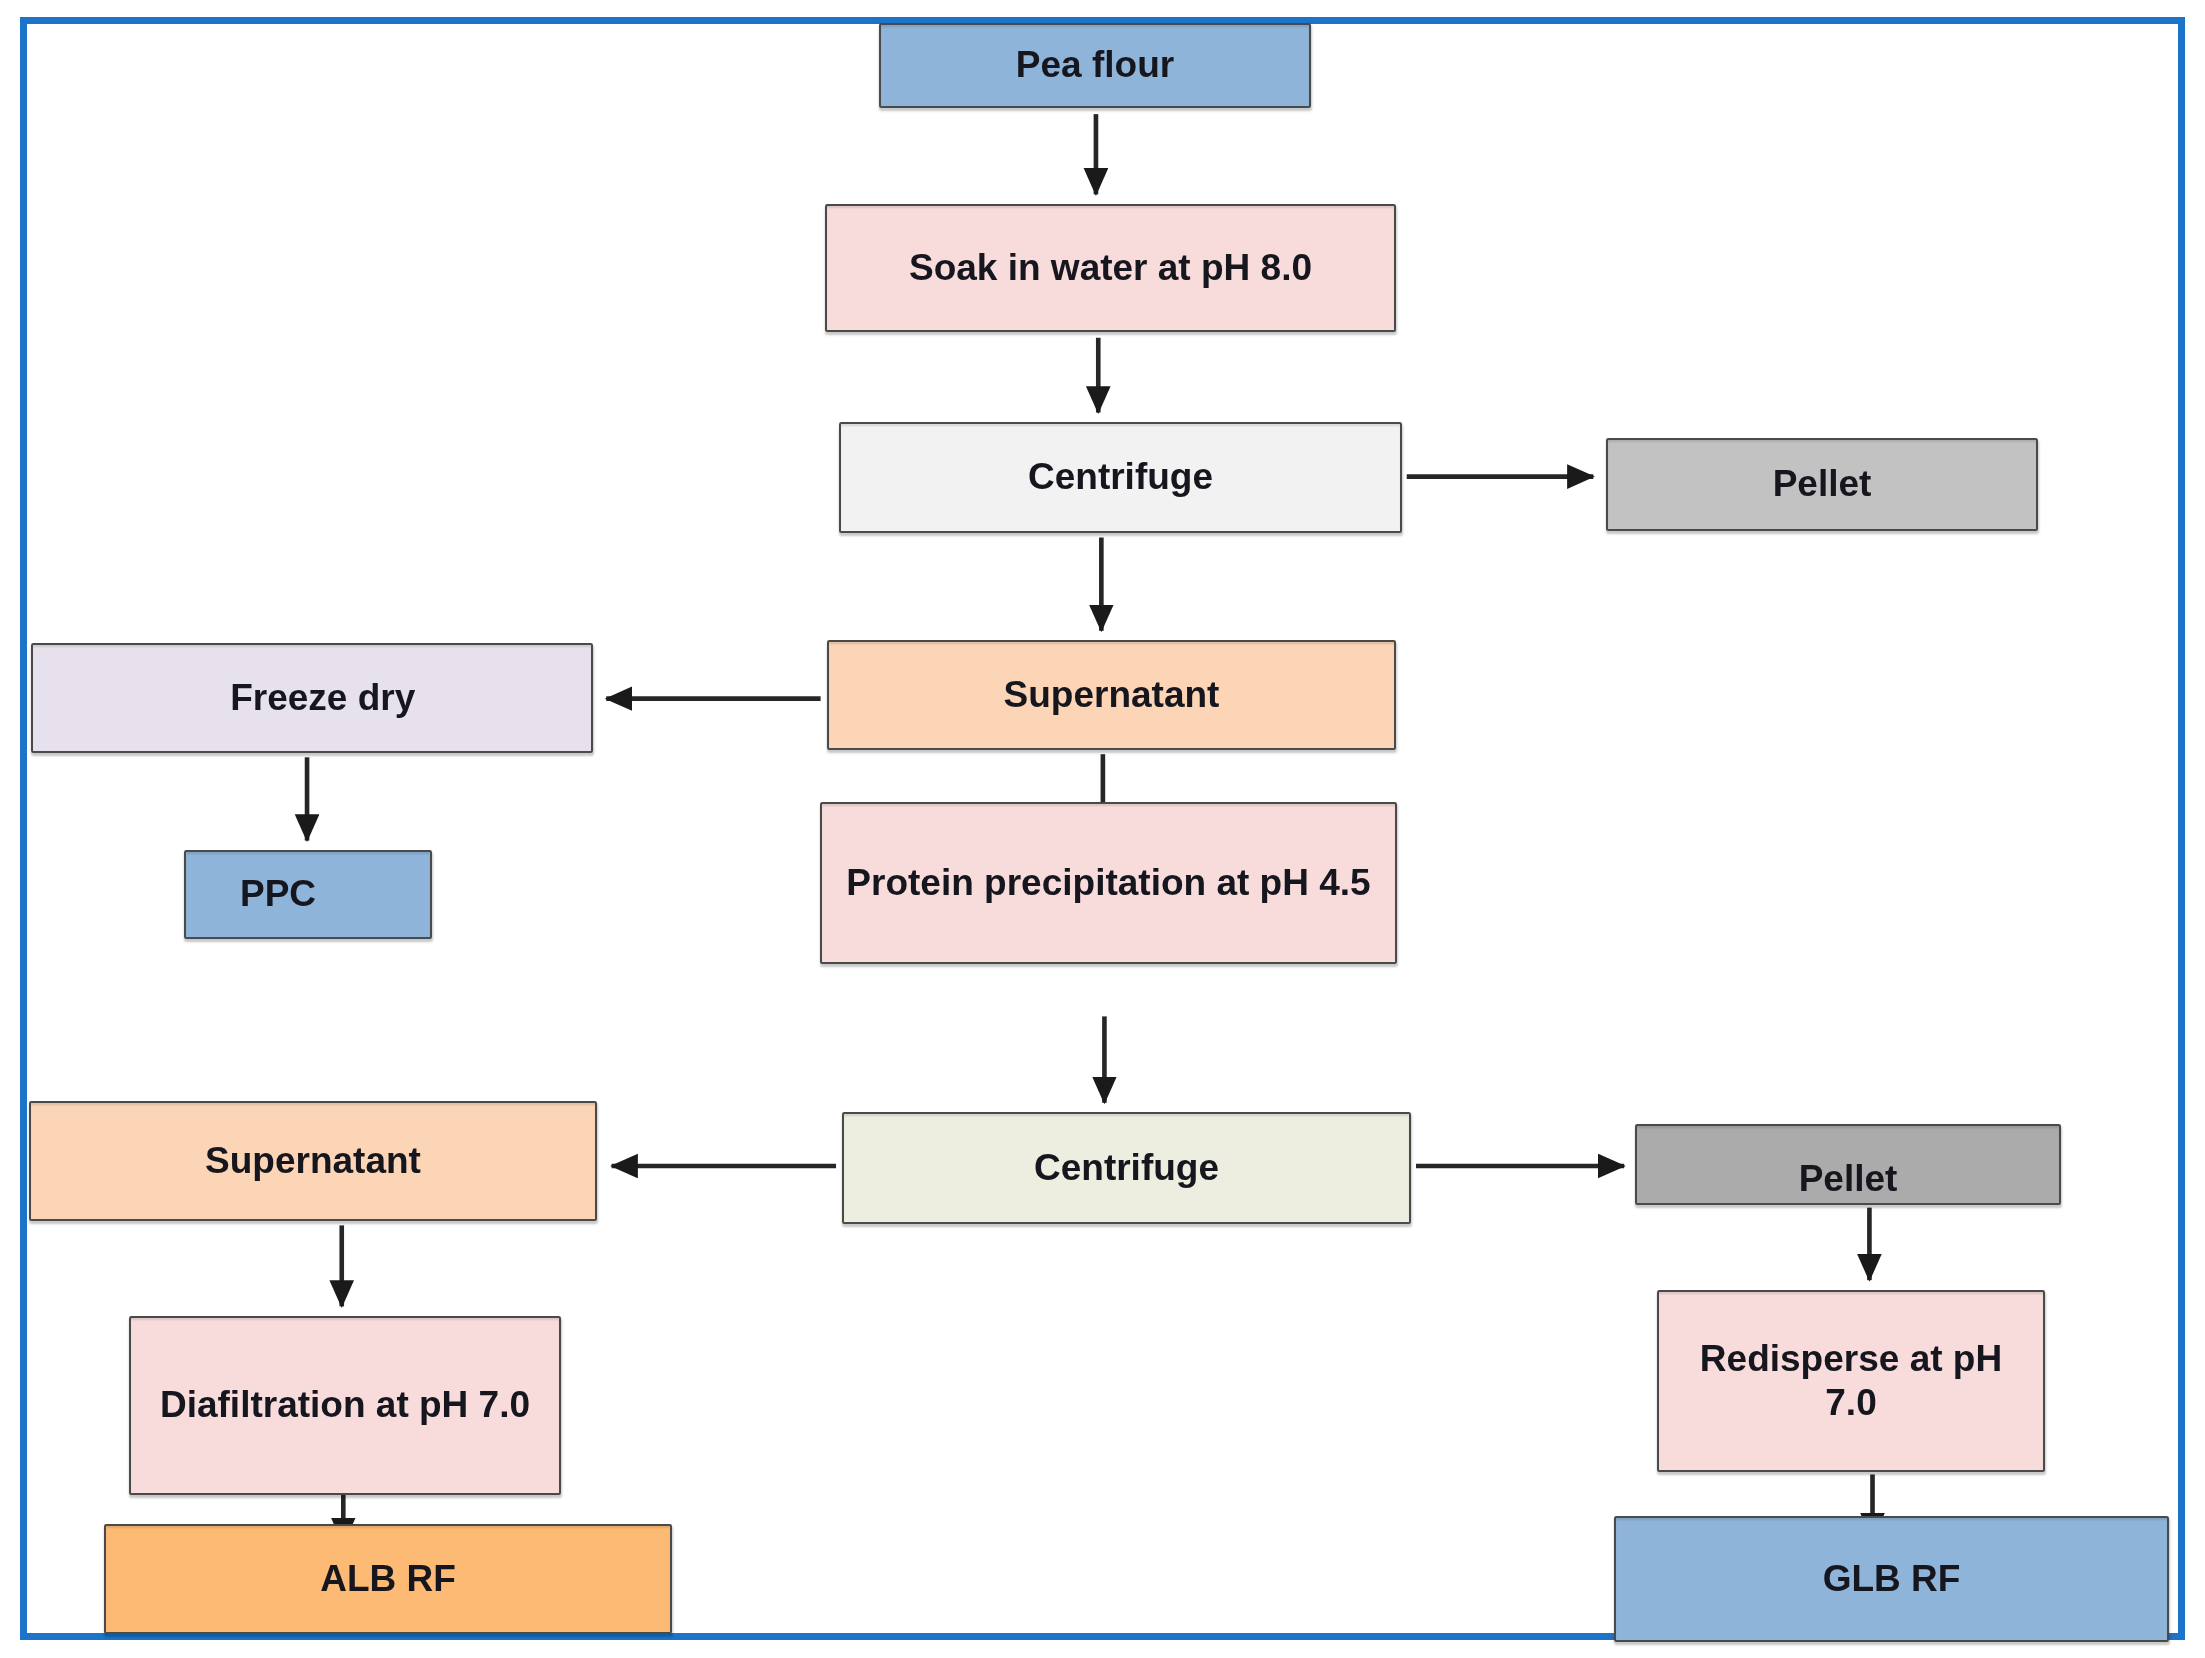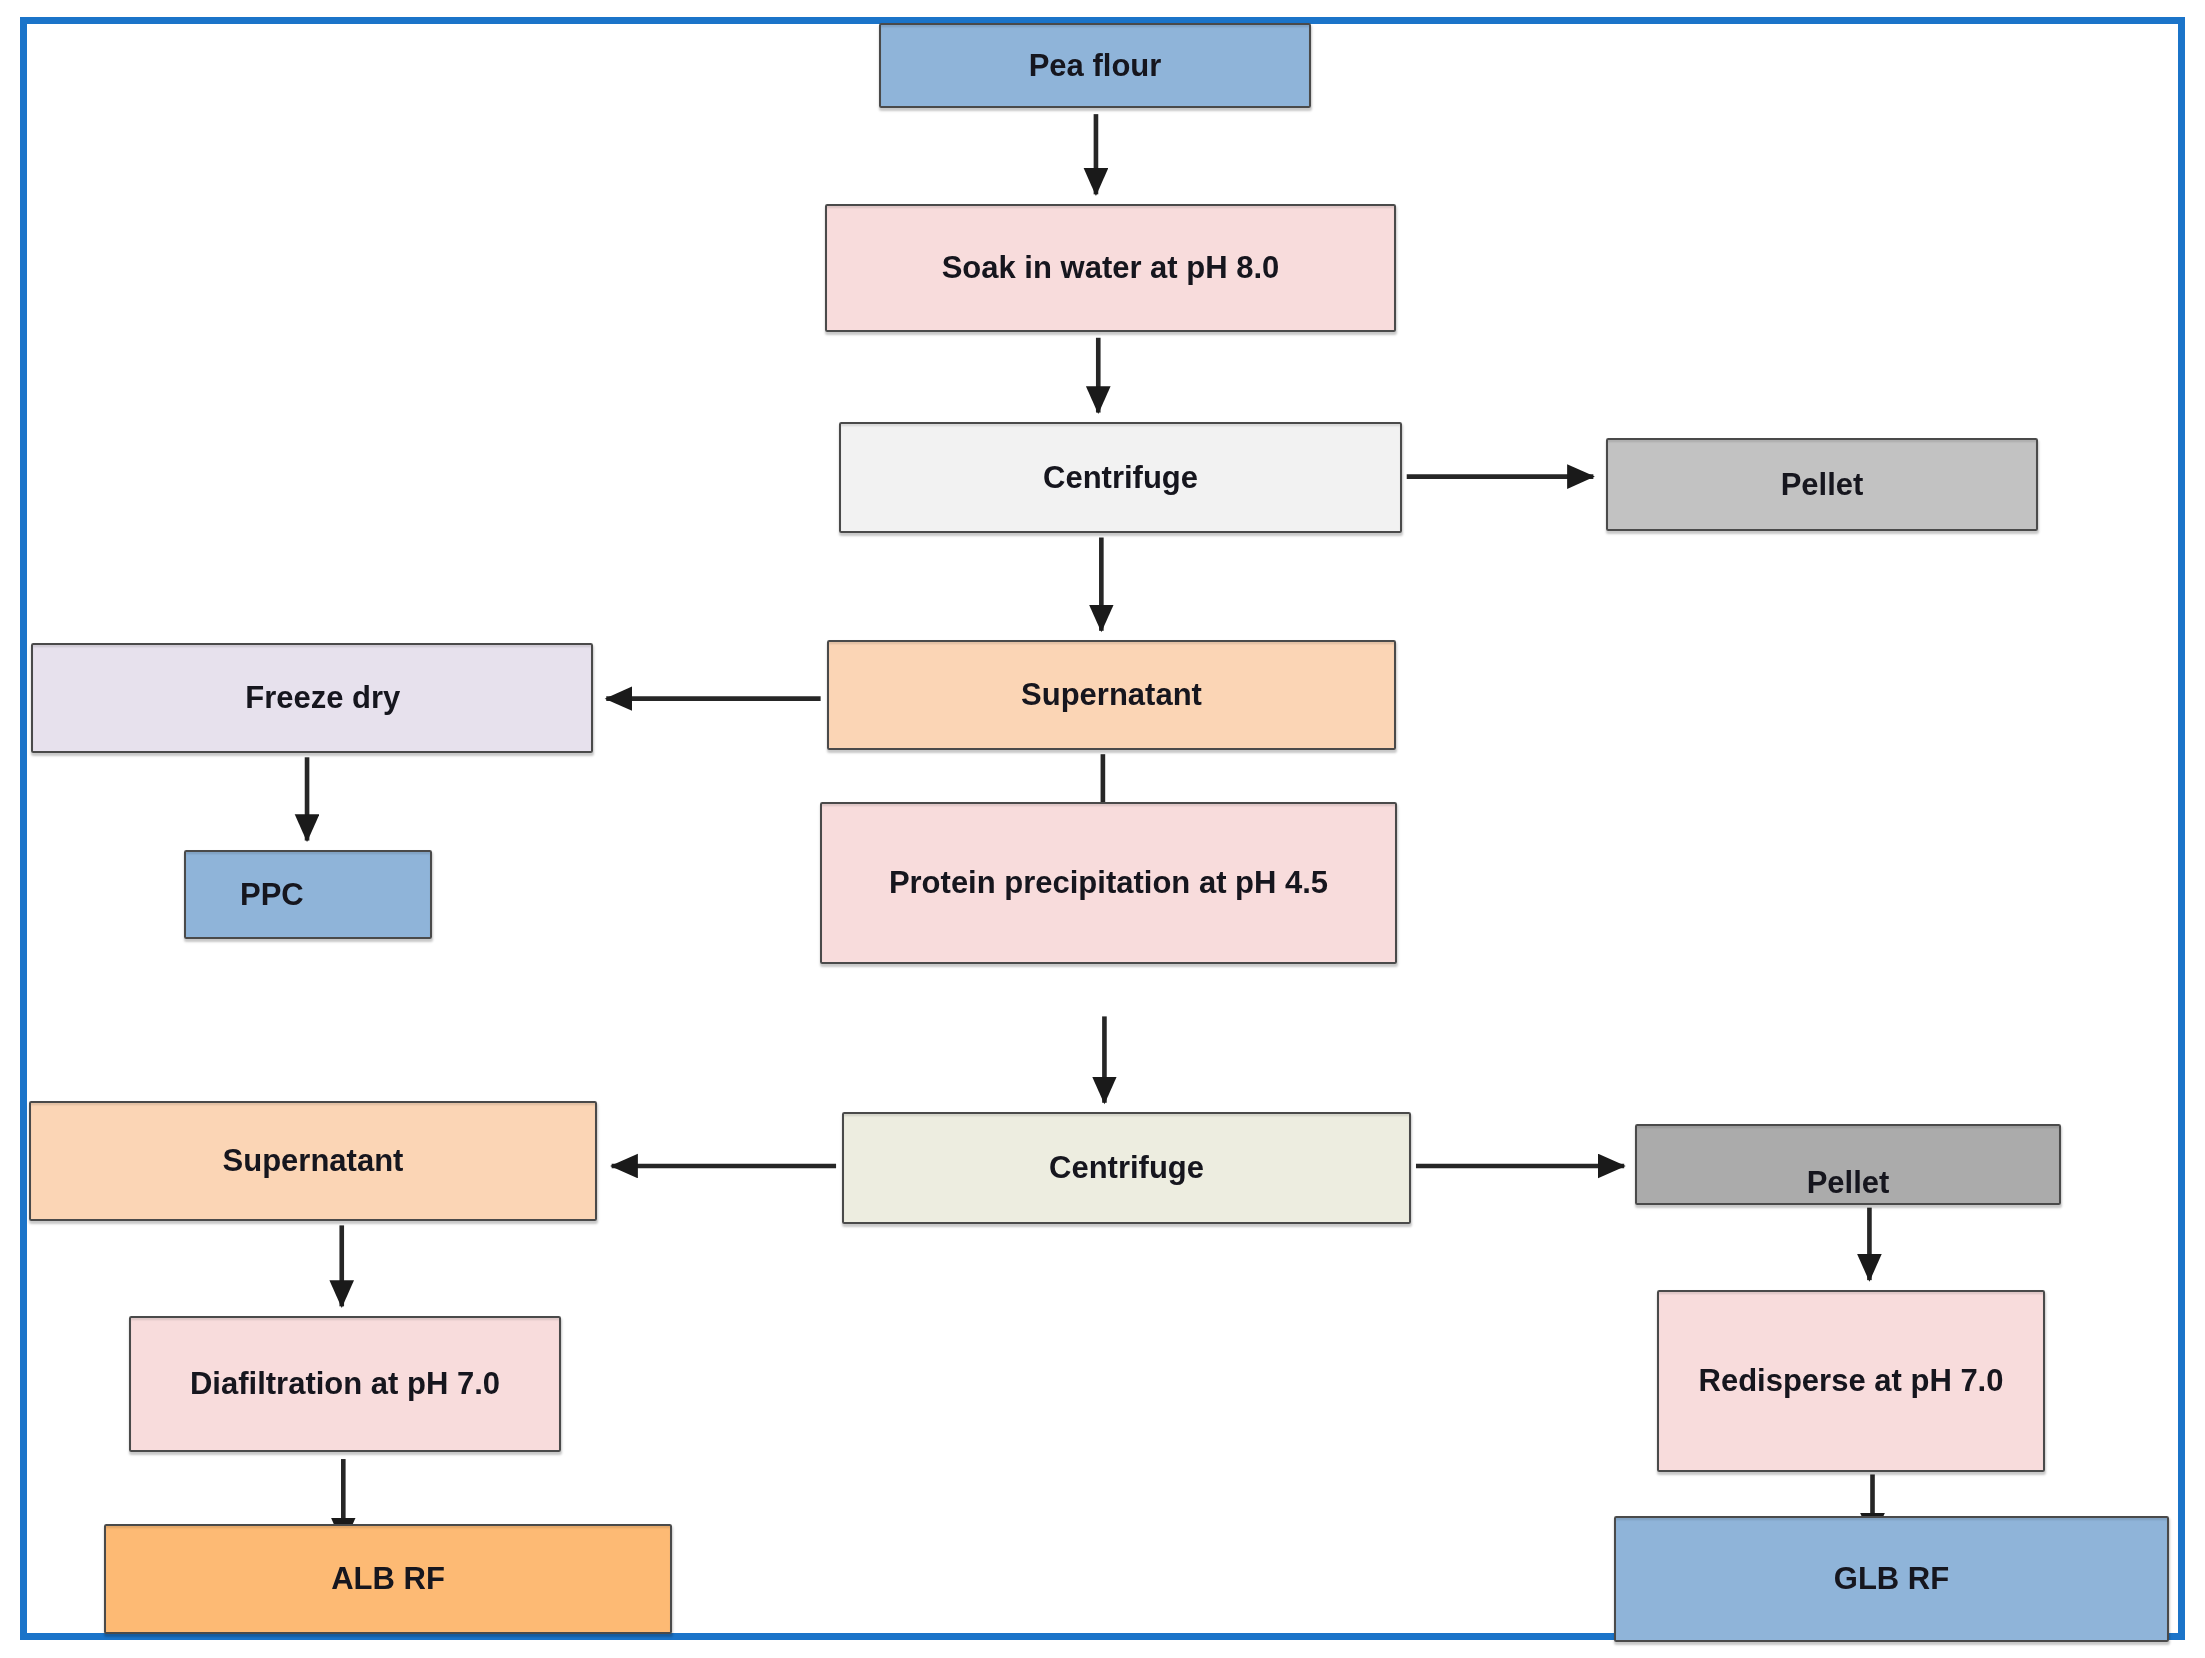--- a/index.html
+++ b/index.html
@@ -26,40 +26,40 @@
   }
   .node {
     position: absolute;
     display: flex;
     align-items: center;
     justify-content: center;
     text-align: center;
     box-sizing: border-box;
     border: 2.3px solid #4a4a4a;
     border-radius: 2.3px;
-    font-size: 31px;
+    font-size: 37px;
     font-weight: 700;
     line-height: 1.2;
     color: #16161e;
     padding: 0 18.5px;
     box-shadow: 0.8px 2.3px 2.3px rgba(0,0,0,0.22), inset 0 2.3px 1.5px rgba(0,0,0,0.10);
   }
   
   #n-pea-flour      { left:879px; top:23px;   width:432px; height:85px; }
   #n-soak           { left:825px; top:204px;  width:571px; height:128px; }
   #n-centrifuge-1   { left:839px; top:422px;  width:563px; height:111px; }
   #n-pellet-1       { left:1606px; top:438px;  width:432px; height:93px; }
   #n-supernatant-1  { left:827px; top:640px;  width:569px; height:110px; }
   #n-freeze-dry     { left:31px;   top:643px;  width:562px; height:110px;padding-left:40px; }
   #n-ppc            { left:184px;  top:850px; width:248px; height:89px; justify-content:flex-start; padding-left:54px; }
   #n-protein-precip { left:820px; top:802px; width:577px; height:162px; }
   #n-centrifuge-2   { left:842px; top:1112px; width:569px; height:112px; }
   #n-supernatant-2  { left:29px;   top:1101px; width:568px; height:120px; }
   #n-pellet-2       { left:1635px; top:1124px; width:426px; height:81px; align-items:flex-end; padding-bottom:1.5px; }
-  #n-diafiltration  { left:129px;  top:1316px; width:432px; height:136px; }
+  #n-diafiltration  { left:129px;  top:1316px; width:432px; height:179px; }
   #n-alb-rf         { left:56px;   top:1524px; width:568px; height:110px; }
   #n-redisperse     { left:1657px; top:1290px; width:388px; height:182px; }
   #n-glb-rf         { left:1614px; top:1516px; width:555px; height:126px; }
   #edges {
     position: absolute;
     left: 0; top: 0;
     width: 2205px;
     height: 1658px;
     pointer-events: none;
   }

